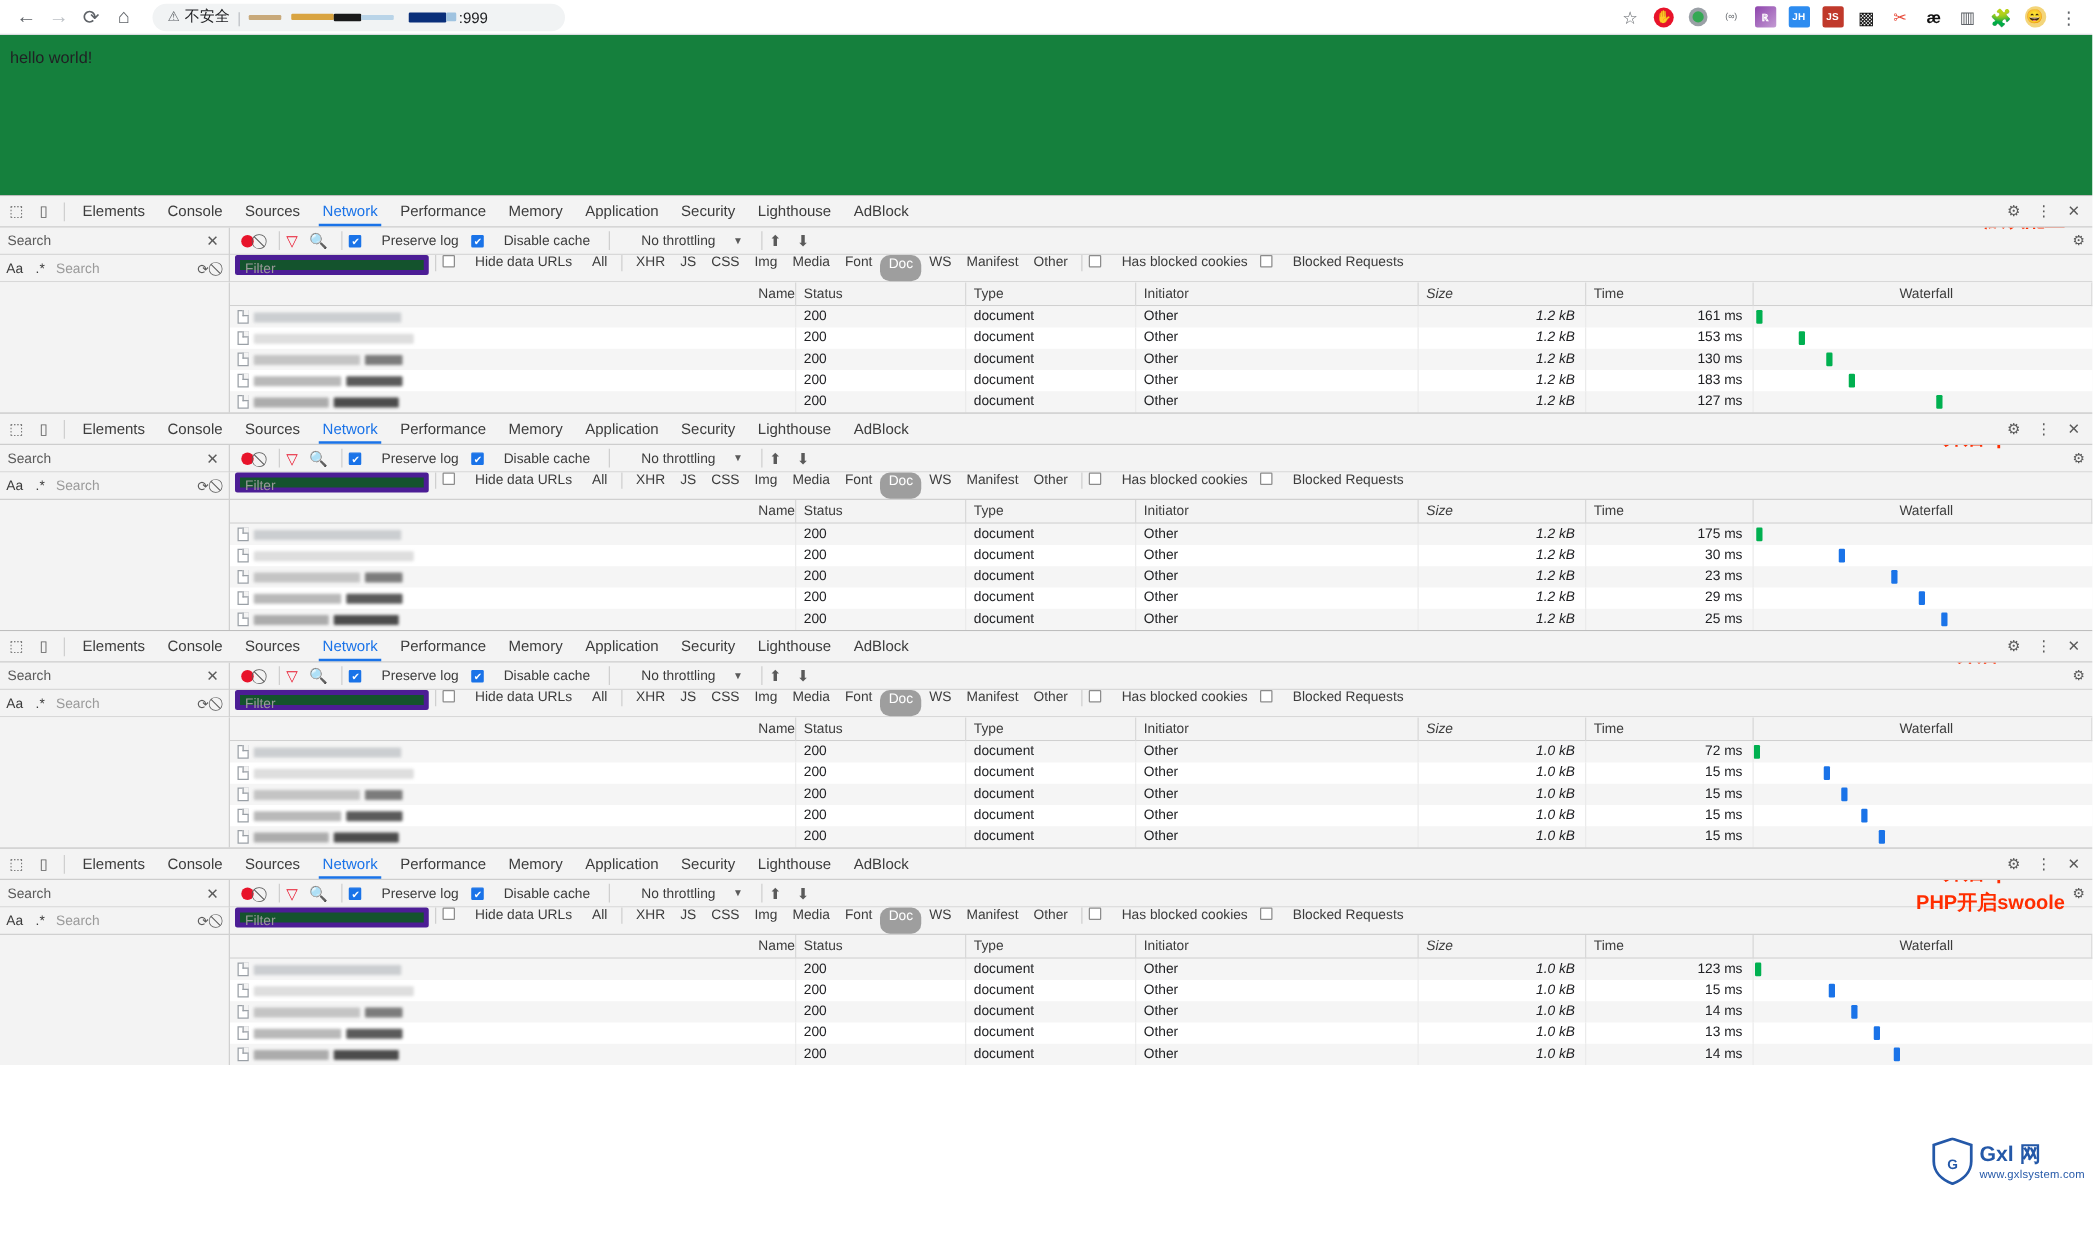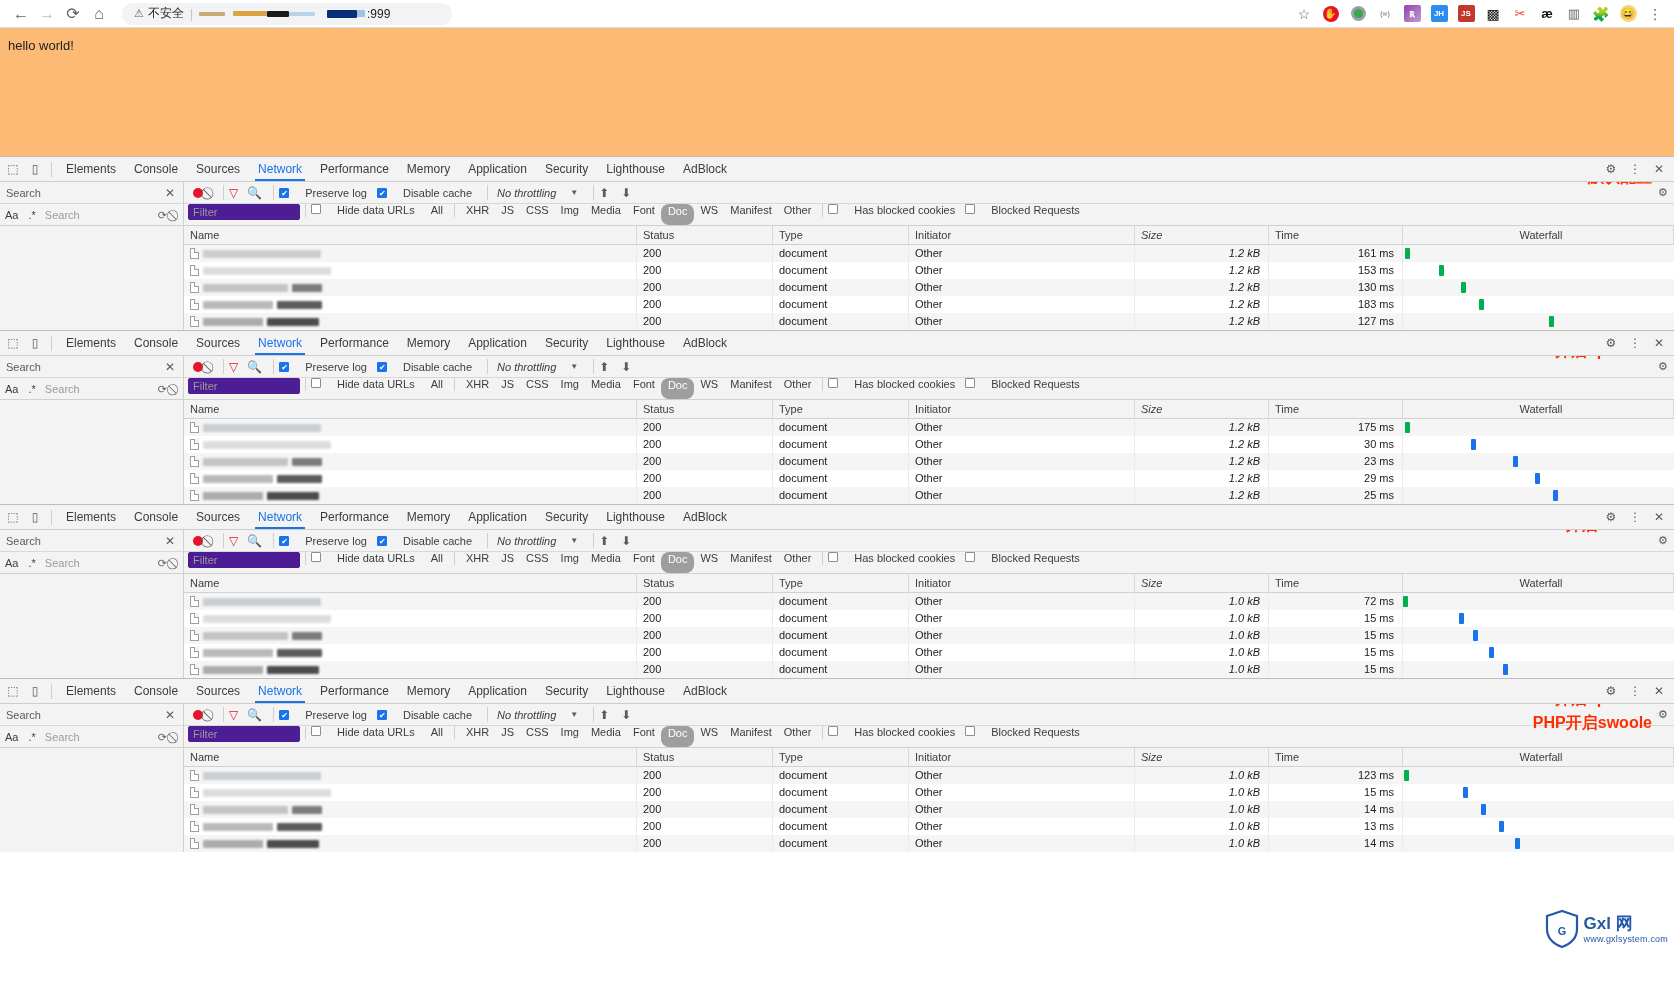--- a/index.html
+++ b/index.html
@@ -51,21 +51,21 @@
   .ext-red{background:#c0392b;}
   .ext-qr{color:#111;font-size:14px;}
   .ext-cut{color:#e74c3c;font-size:13px;}
   .ext-ae{color:#111;font-size:13px;font-weight:bold;}
   .ext-book{color:#5f6368;font-size:13px;}
   .ext-puzzle{color:#5f6368;font-size:14px;}
   .avatar{width:17px;height:17px;border-radius:50%;background:#f3d57a;display:flex;align-items:center;justify-content:center;font-size:11px;}
   .kebab{color:#5f6368;font-size:14px;letter-spacing:0;}
 
   
-  .page-content { padding:10px 8px; height:128px; background:#fdba74; font-size:13px; }
+  .page-content { padding:10px 8px; height:128px; background:#15803d; font-size:13px; }
 
   
   .devtools { border-top:1px solid #bdbdbd; background:#f3f3f3; position:relative; }
 
   .dt-tabs {
     height:25px; display:flex; align-items:center; background:#f3f3f3;
     border-bottom:1px solid #cdcdcd; padding-left:2px; position:relative;
   }
   .dt-icon-btn { width:22px; height:22px; display:flex;align-items:center;justify-content:center; color:#5a5a5a; }
   .vsep { width:1px; height:15px; background:#cfcfcf; margin:0 5px; }
@@ -91,51 +91,51 @@
   .search-box .x { padding-right:8px; color:#5a5a5a; font-size:12px; }
   .rec-dot { width:10px; height:10px; border-radius:50%; background:#e8132a; margin:0 7px 0 9px; }
   .clear-ico { color:#5a5a5a; font-size:12px; margin-right:8px; }
   .filter-ico { color:#e8132a; font-size:12px; margin-right:9px; }
   .mag-ico { color:#1a73e8; font-size:12px; margin-right:6px; }
   .cb { width:10px; height:10px; border:1px solid #8c8c8c; background:#fff; border-radius:1px;
        display:inline-block; position:relative; vertical-align:-1px; }
   .cb.on { background:#1a73e8; border-color:#1a73e8; }
   .cb.on::after { content:"✔"; color:#fff; font-size:8px; position:absolute; left:1px; top:-1px; line-height:11px; }
   .chk-lbl { margin:0 10px 0 16px; color:#3c3c3c; }
-  .throttle { color:#3c3c3c; margin-left:4px;font-style:italic; }
+  .throttle { color:#3c3c3c; margin-left:20px; }
   .caret { color:#5a5a5a; font-size:8px; margin:0 10px 0 14px; }
   .arrow-ico { color:#5a5a5a; font-size:12px; margin-right:12px; }
 
   .dt-filter-row {
     height:22px; display:flex; background:#f3f3f3;
     border-bottom:1px solid #d0d0d0; font-size:11px;
   }
   .aa-box { width:184px; display:flex; align-items:center; height:22px; border-right:1px solid #d0d0d0; padding-left:5px; gap:0; }
   .aa { color:#3c3c3c; font-size:11px; }
   .regex { color:#3c3c3c; font-size:11px; margin-left:10px; }
   .aa-inp { flex:1; color:#9a9a9a; margin-left:9px; }
   .aa-ico { color:#5a5a5a; font-size:11px; margin-right:8px; }
   .filter-inp {
-    width:112px; height:16px; background:#4c1d95; border:1px solid #4c1d95; border-radius:2px;
+    width:155px; height:16px; background:#14532d; border:4px solid #4c1d95; border-radius:2px;
     margin-left:4px; padding:0 4px; line-height:15px; color:#9a9a9a; font-size:11px;
   }
   .ftype { color:#3c3c3c; padding:0 6px; }
   .ftype.on { background:#9e9e9e; color:#fff; border-radius:8px; padding:1px 7px; }
   .fsep { width:1px; height:13px; background:#cfcfcf; margin:0 5px; }
 
   
   .net-table { display:flex; background:#fff; }
   .net-left { width:184px; background:#f3f3f3; border-right:1px solid #d0d0d0; }
   .net-main { flex:1; }
   .net-head {
     display:flex; height:19px; align-items:center; background:#f3f3f3;
     border-bottom:1px solid #d0d0d0; font-size:11px; color:#3c3c3c;
   }
   .net-head > div { padding-left:6px; border-right:1px solid #d8d8d8; height:19px; line-height:19px; }
-  .c-name{ width:453px; }
+  .c-name{ width:453px;text-align:right; }
   .c-status{ width:136px; }
   .c-type{ width:136px; }
   .c-init{ width:226px; }
   .c-size{ width:134px;font-style:italic; }
   .c-time{ width:134px; }
   .c-wf{ flex:1; border-right:none; position:relative;text-align:center; }
   .net-row { display:flex; height:17px; align-items:center; font-size:11px; color:#202124; }
   .net-row.odd { background:#f5f5f5; }
   .net-row > div { height:17px; line-height:17px; border-right:1px solid #ebebeb; padding-left:6px; overflow:hidden; }
   .net-row .c-size, .net-row .c-time { text-align:right; padding-right:8px; padding-left:0; }

